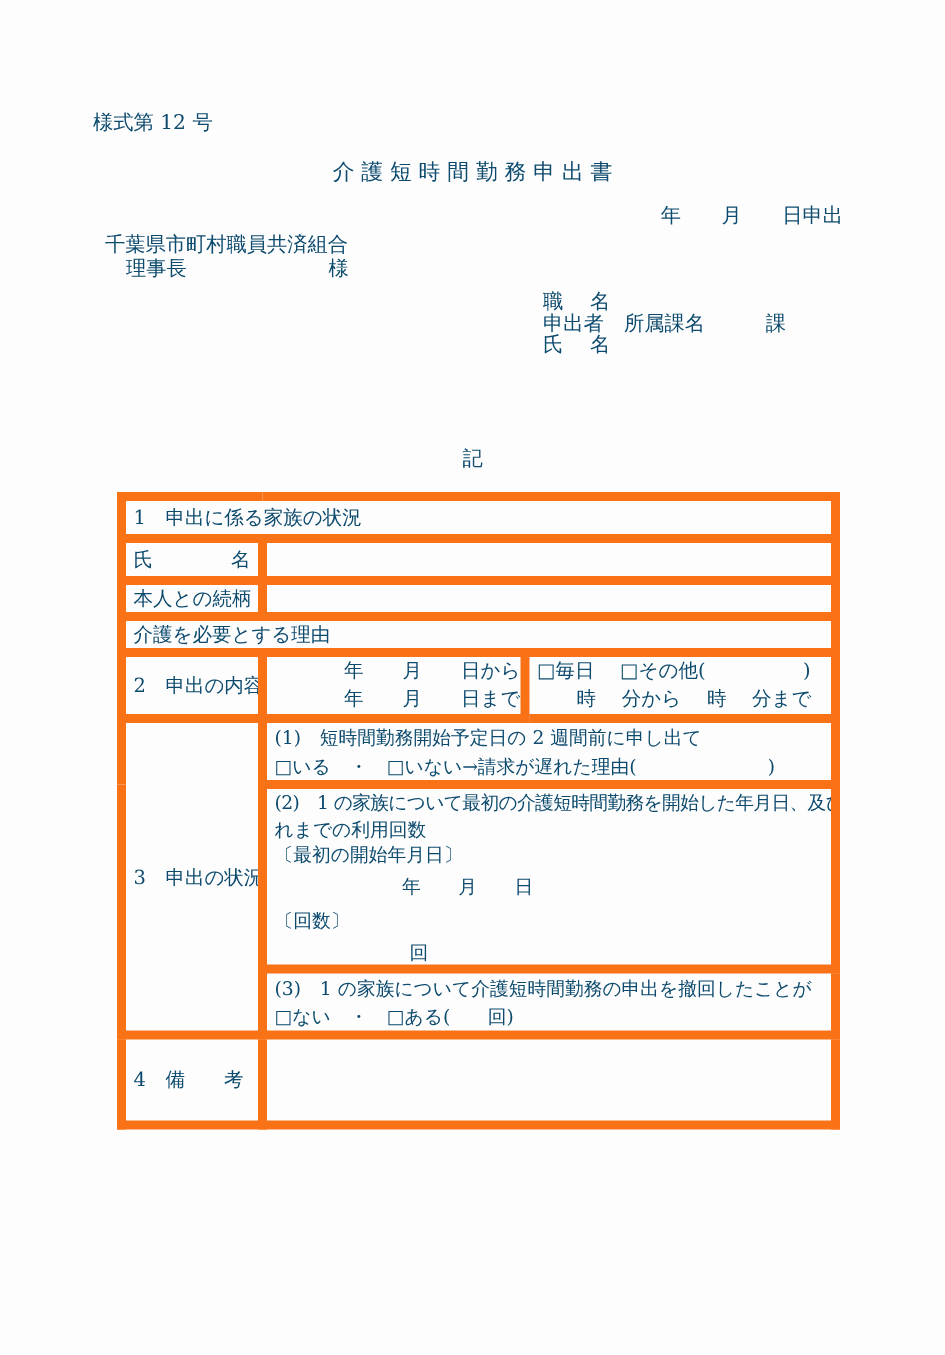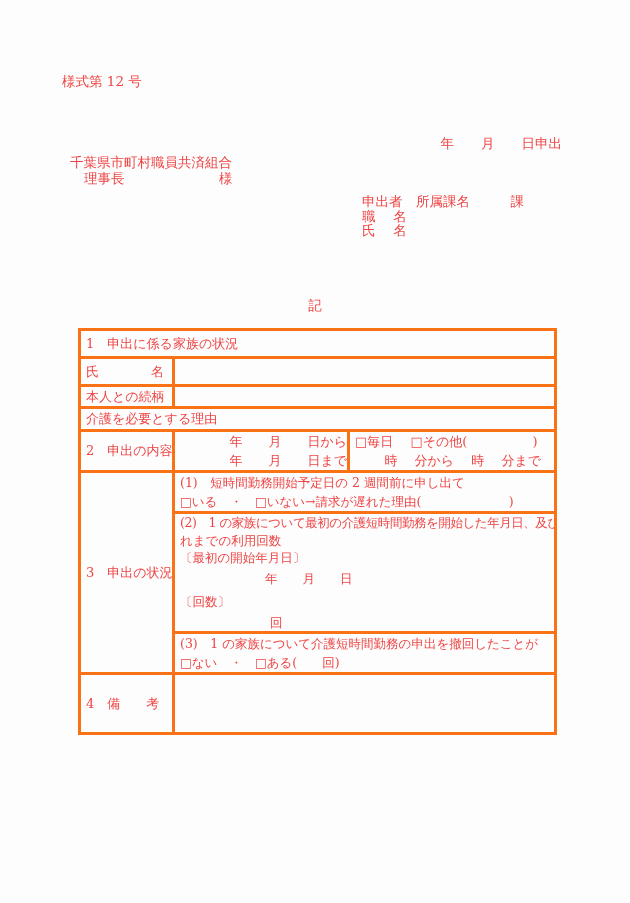--- a/index.html
+++ b/index.html
@@ -3,21 +3,21 @@
 <meta charset="utf-8">
 <style>
   * { margin: 0; padding: 0; box-sizing: border-box; }
   html, body { background: #ffffff; }
   .page {
     position: relative;
     width: 630px;
     height: 903px;
     background: #fdfdfd;
     font-family: "DejaVu Serif", "Liberation Serif", serif;
-    color: #ef4444;
+    color: #0c4a6e;
     font-size: 13.5px;
     overflow: hidden;
   }
   .abs { position: absolute; white-space: nowrap; }
   .form-number { left: 62px; top: 73px; }
   .doc-title { left: 0; top: 105px; width: 100%; text-align: center; font-size: 14.5px; }
   .date-line { right: 68px; top: 135px; }
   .addressee-org { left: 70px; top: 154px; }
   .addressee-role { left: 84px; top: 170px; }
   .applicant { left: 362px; top: 194px; line-height: 14.5px; }
@@ -28,21 +28,21 @@
 
   table.app-table {
     position: absolute;
     left: 78px; top: 328px;
     border-collapse: collapse;
     table-layout: fixed;
     width: 476px;
     font-size: 13px;
   }
   table.app-table td {
-    border: 3px solid #f97316;
+    border: 6px solid #f97316;
     vertical-align: middle;
     padding: 0 0 0 5px;
     overflow: hidden;
     white-space: nowrap;
   }
   tr.h28 > td { height: 28px; }
   tr.h22 > td { height: 22px; }
   tr.h23 > td { height: 23px; }
   tr.h39 > td { height: 39px; }
   tr.h38 > td { height: 38px; }
@@ -66,29 +66,30 @@
   .gap3 { margin-top: 3px; }
   .gap6 { margin-top: 6px; }
 </style>
 </head>
 <body>
 
 <div class="page">
 
   <div class="abs form-number">様式第 12 号</div>
 
+  <div class="abs doc-title">介 護 短 時 間 勤 務 申 出 書</div>
 
   <div class="abs date-line">年　　月　　日申出</div>
 
   <div class="abs addressee-org">千葉県市町村職員共済組合</div>
   <div class="abs addressee-role">理事長　　　　　　　様</div>
 
   <div class="abs applicant">
+    <span>職　 名</span>
     <span>申出者　所属課名　　　課</span>
-    <span>職　 名</span>
     <span>氏　 名</span>
   </div>
 
 
   <div class="abs record-mark">記</div>
 
   <table class="app-table">
     <colgroup>
       <col style="width:94px">
       <col style="width:175px">

